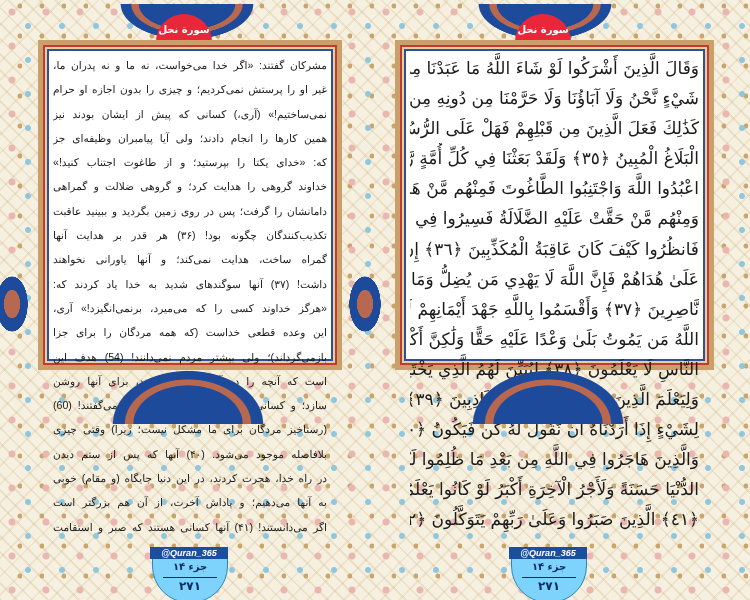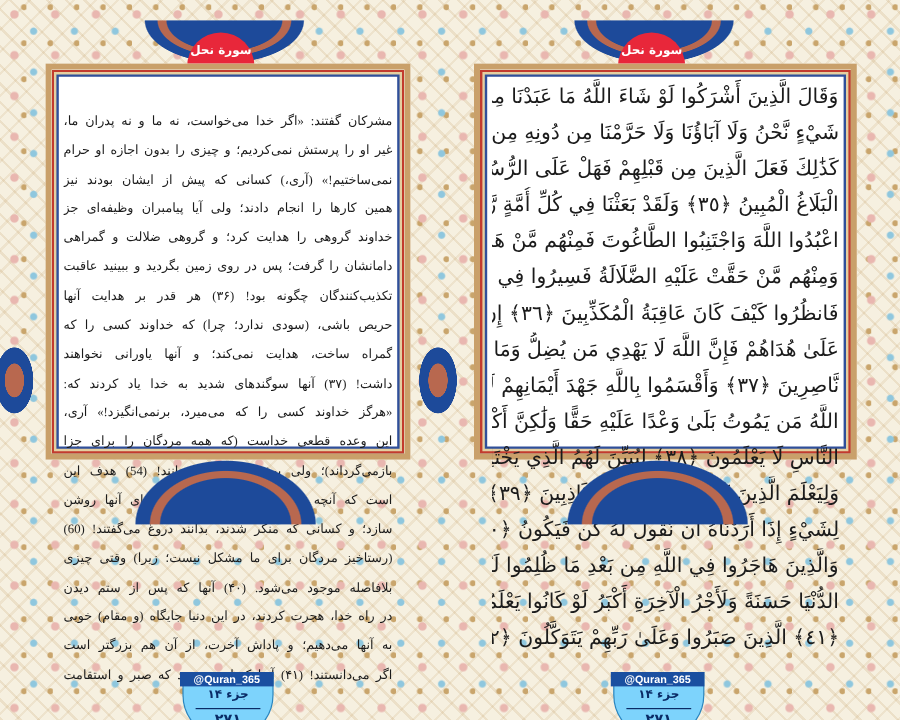--- a/index.html
+++ b/index.html
@@ -12,21 +12,21 @@
   .ornament-bg {
     position:absolute; inset:0;
     background:
       radial-gradient(circle at 12px 12px, #e9b7b0 0 3px, transparent 4px) 0 0/34px 34px,
       radial-gradient(circle at 28px 26px, #8fc7de 0 2.5px, transparent 3.5px) 0 0/34px 34px,
       radial-gradient(circle at 20px 6px, #c9a56c 0 2px, transparent 3px) 0 0/22px 30px,
       repeating-linear-gradient(45deg, rgba(190,150,90,0.18) 0 2px, transparent 2px 11px),
       repeating-linear-gradient(-45deg, rgba(190,150,90,0.14) 0 2px, transparent 2px 13px),
       #f6f0e0;
   }
-  .page { position:absolute; top:17px; height:420px; }
+  .page { position:absolute; top:4px; height:420px; }
   .page.left { left:0; width:375px; }
   .page.right { left:375px; width:375px; }
 
   
   .medallion-top {
     position:absolute; top:0; width:150px; height:40px;
     background:
       radial-gradient(ellipse at 50% 0%, #1d4a9a 0 45%, #b8684f 46% 52%, #1d4a9a 53% 62%, transparent 63%);
   }
   .medallion-bottom {
@@ -57,40 +57,40 @@
   }
   .left .frame { left:38px; right:33px; }
   .right .frame { left:20px; right:36px; }
 
   .text-area {
     position:absolute; inset:8px 10px 8px 10px;
     direction:rtl; text-align:justify; text-align-last:justify;
     color:#1b1b1b;
   }
   .translation {
-    font-family: Liberation Serif, serif;
-    font-size:10.6px; line-height:24.3px;margin-top:24px;
+    font-family: Liberation Sans, sans-serif;
+    font-size:10.6px; line-height:24.3px;
   }
   .arabic {
     font-family: "DejaVu Serif", serif;
     font-size:17px; line-height:30.1px;
   }
   .text-area .line { display:block; white-space:nowrap; overflow:hidden; text-align:justify; text-align-last:justify; }
 
   
   .footer-badge {
     position:absolute; top:543px; width:74px; height:54px;
     background:#7dd3fc; border-radius:0 0 37px 37px;
     color:#0a2b66; text-align:center; font-weight:bold;
     border:1px solid #2a86c0;
   }
   .handle-tag {
     position:absolute; top:543px; width:78px; height:12px;
     background:#1a4fa0; color:#fff; font-size:9px; line-height:12px;
-    text-align:center; font-family:"Liberation Sans", sans-serif; font-weight:bold;
+    text-align:center; font-family:"Liberation Sans", sans-serif; font-weight:bold;font-style:italic;
   }
   .juz { position:absolute; top:13px; left:0; right:0; font-size:10px; direction:rtl; }
   .rule { position:absolute; top:29px; left:10px; right:10px; height:1px; background:#0a2b66; }
   .pagenum { position:absolute; top:31px; left:0; right:0; font-size:12px; }
   .left .medallion-top, .left .medallion-bottom, .left .surah-badge, .left .footer-badge, .left .handle-tag { }
 </style>
 </head>
 <body>
 
 <div class="ornament-bg"></div>
@@ -100,24 +100,24 @@
   <div class="medallion-side" style="left:-8px;"></div>
   <div class="medallion-side" style="left:345px;"></div>
   <div class="surah-badge" style="left:156px;">سورة نحل</div>
 
   <div class="frame">
     <div class="text-area translation">
       <span class="line">مشرکان گفتند: «اگر خدا می‌خواست، نه ما و نه پدران ما،</span>
       <span class="line">غیر او را پرستش نمی‌کردیم؛ و چیزی را بدون اجازه او حرام</span>
       <span class="line">نمی‌ساختیم!» (آری،) کسانی که پیش از ایشان بودند نیز</span>
       <span class="line">همین کارها را انجام دادند؛ ولی آیا پیامبران وظیفه‌ای جز</span>
+      <span class="line">که: «خدای یکتا را بپرستید؛ و از طاغوت اجتناب کنید!»</span>
       <span class="line">خداوند گروهی را هدایت کرد؛ و گروهی ضلالت و گمراهی</span>
       <span class="line">دامانشان را گرفت؛ پس در روی زمین بگردید و ببینید عاقبت</span>
       <span class="line">تکذیب‌کنندگان چگونه بود! (۳۶) هر قدر بر هدایت آنها</span>
-      <span class="line">حریص باشی، (سودی ندارد؛ چرا) که خداوند کسی را که</span>
       <span class="line">گمراه ساخت، هدایت نمی‌کند؛ و آنها یاورانی نخواهند</span>
       <span class="line">داشت! (۳۷) آنها سوگندهای شدید به خدا یاد کردند که:</span>
       <span class="line">«هرگز خداوند کسی را که می‌میرد، برنمی‌انگیزد!» آری،</span>
       <span class="line">این وعده قطعی خداست (که همه مردگان را برای جزا</span>
       <span class="line">بازمی‌گرداند)؛ ولی بیشتر مردم نمی‌دانند! (54) هدف این</span>
       <span class="line">است که آنچه را در آن اختلاف داشتند، برای آنها روشن</span>
       <span class="line">سازد؛ و کسانی که منکر شدند، بدانند دروغ می‌گفتند! (60)</span>
       <span class="line">(رستاخیز مردگان برای ما مشکل نیست؛ زیرا) وقتی چیزی</span>
       <span class="line">بلافاصله موجود می‌شود. (۴۰) آنها که پس از ستم دیدن</span>
       <span class="line">در راه خدا، هجرت کردند، در این دنیا جایگاه (و مقام) خوبی</span>

